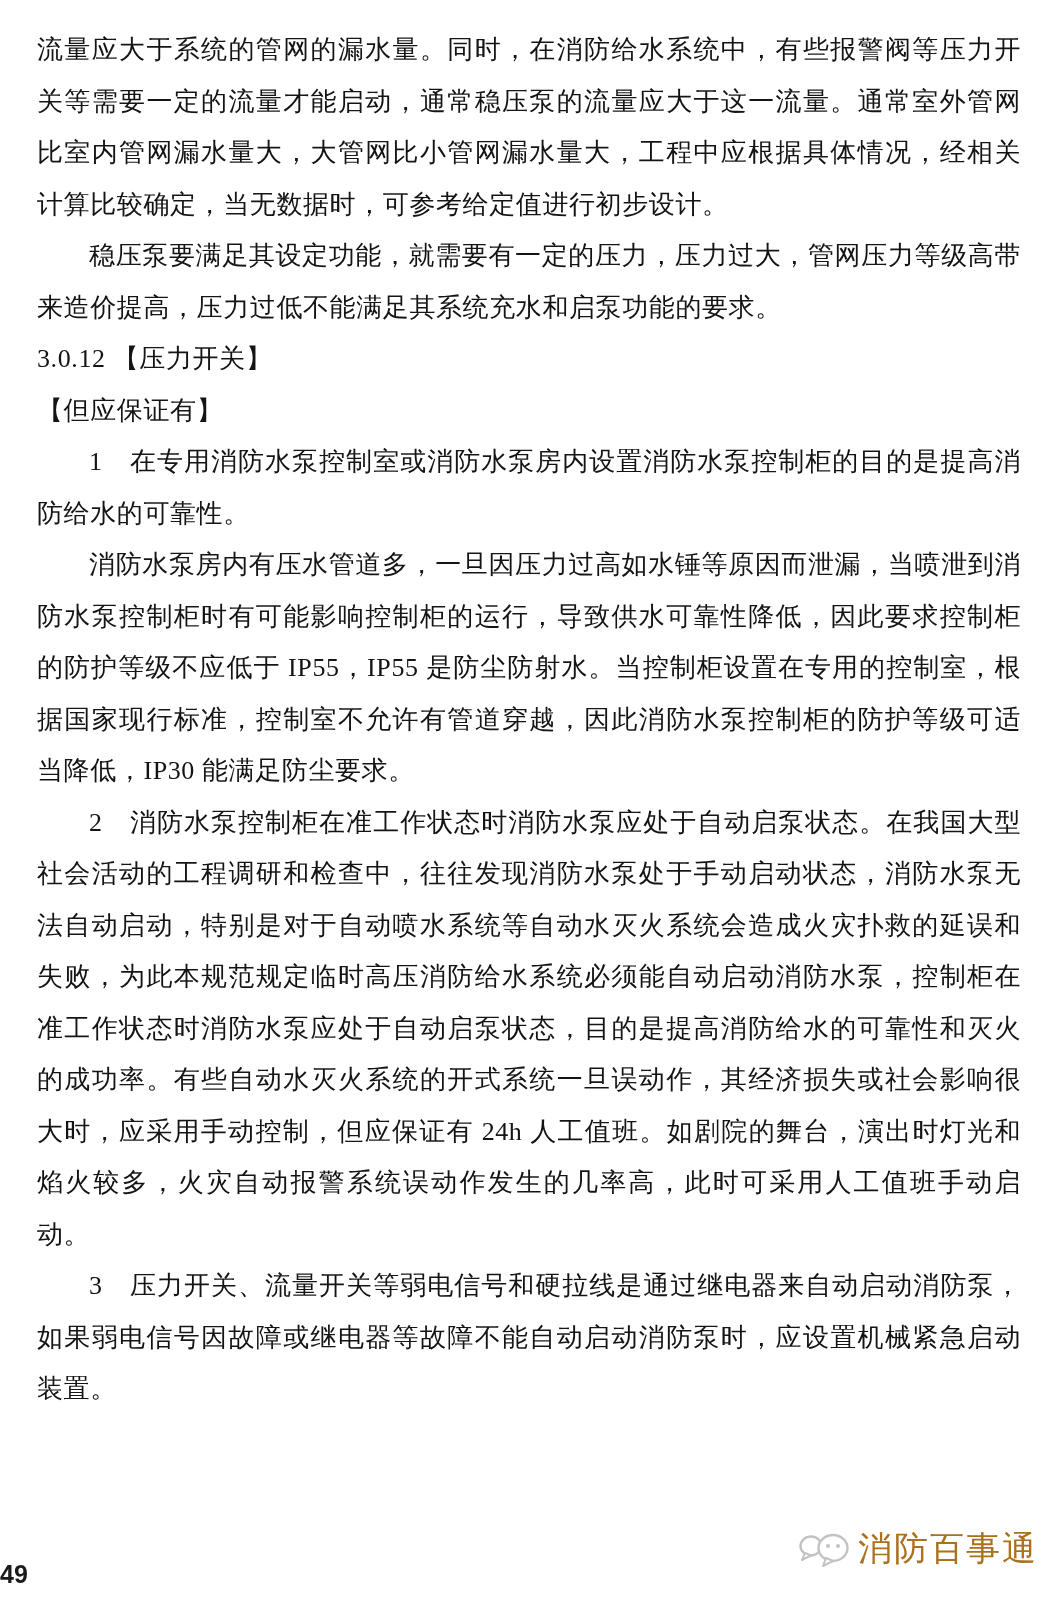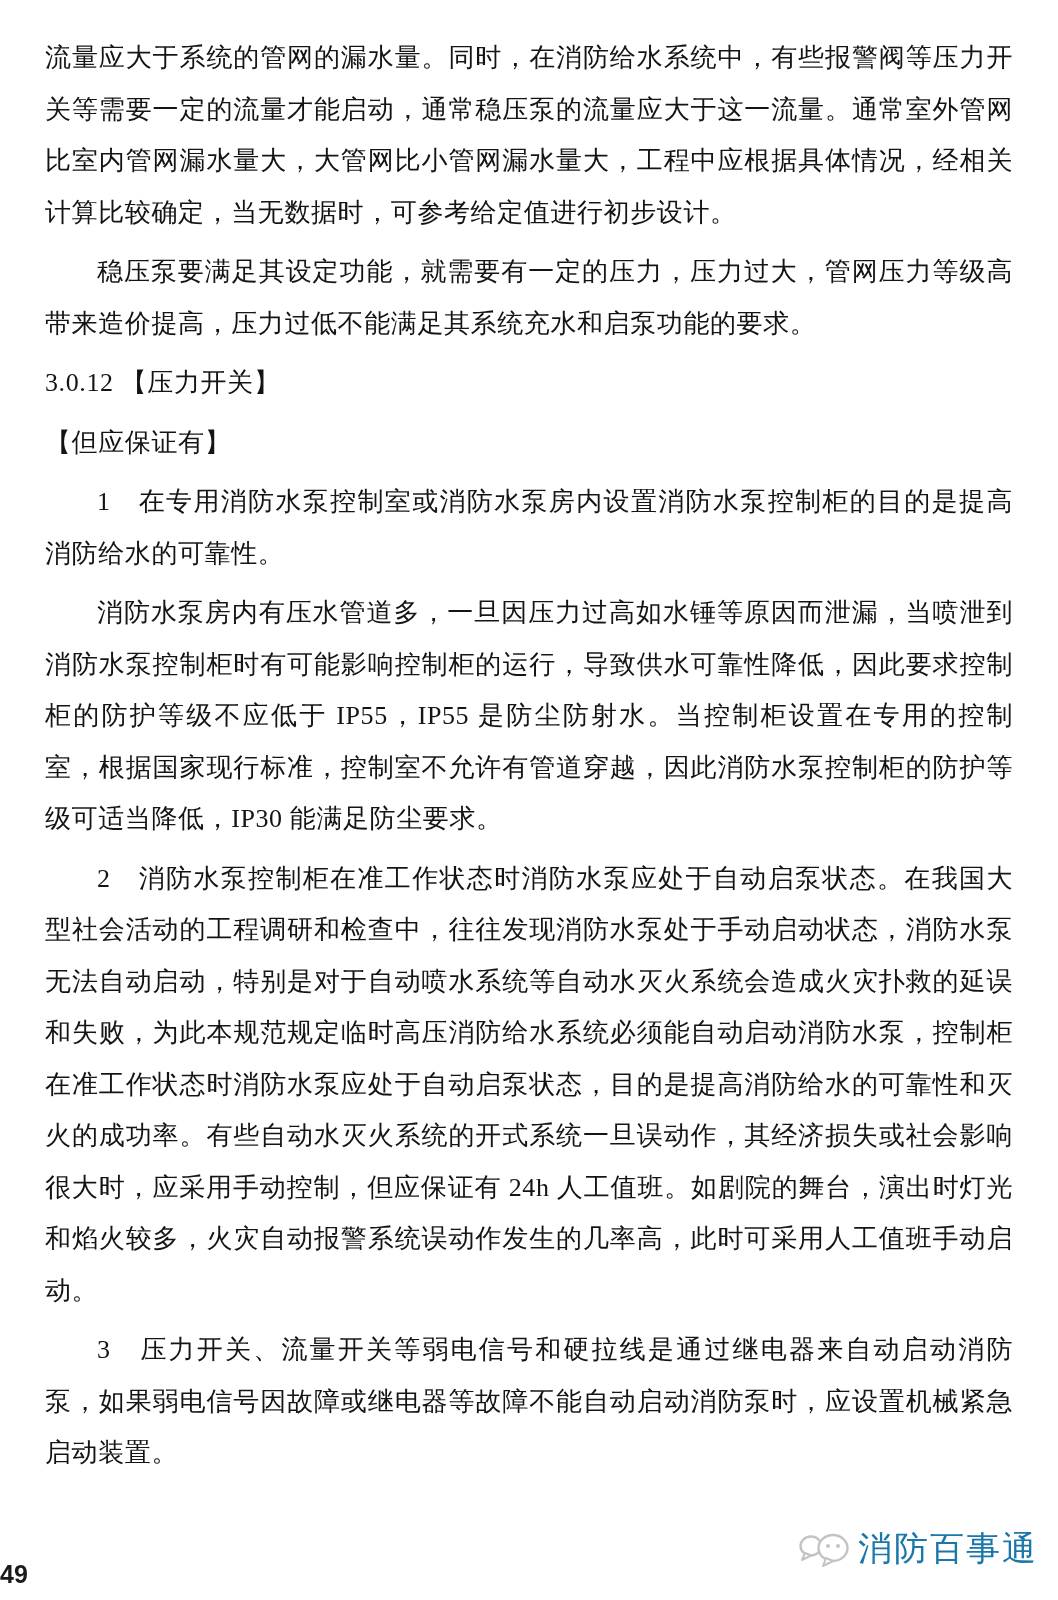--- a/index.html
+++ b/index.html
@@ -19,21 +19,21 @@
   .content {
     position: absolute;
     top: 24px;
     left: 37px;
     width: 984px;
     font-size: 26px;
     line-height: 51.5px;
     letter-spacing: 0.6px;
   }
   .content p {
-    margin: 8px;
+    margin: 0;
     padding: 0;
     text-align: justify;
     text-justify: inter-character;
     word-break: break-all;
   }
   .content p.indent {
     text-indent: 2em;
   }
   .page-number {
     position: absolute;
@@ -45,21 +45,21 @@
     font-size: 25px;
     color: #1a1a1a;
   }
   .watermark {
     position: absolute;
     right: 20px;
     bottom: 28px;
     display: flex;
     align-items: center;
     gap: 6px;
-    color: #0369a1;
+    color: #a16207;
     opacity: 0.9;
     pointer-events: none;
   }
   .watermark .wm-text {
     font-family: "Liberation Sans", "DejaVu Sans", sans-serif;
     font-size: 34px;
     letter-spacing: 2px;
     white-space: nowrap;
   }
   .watermark svg {

